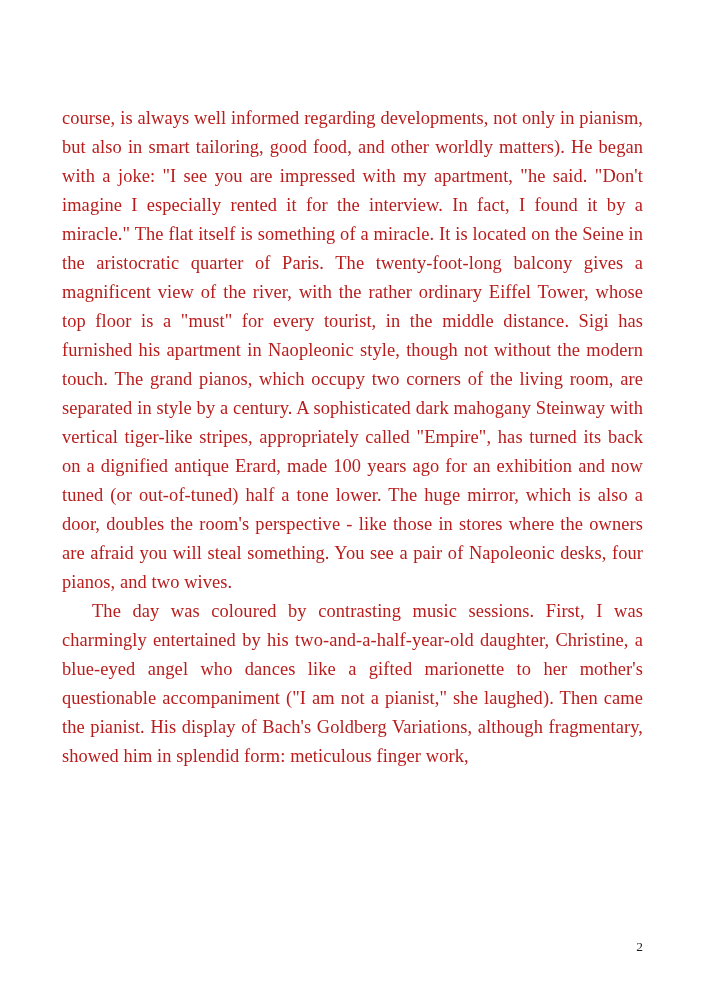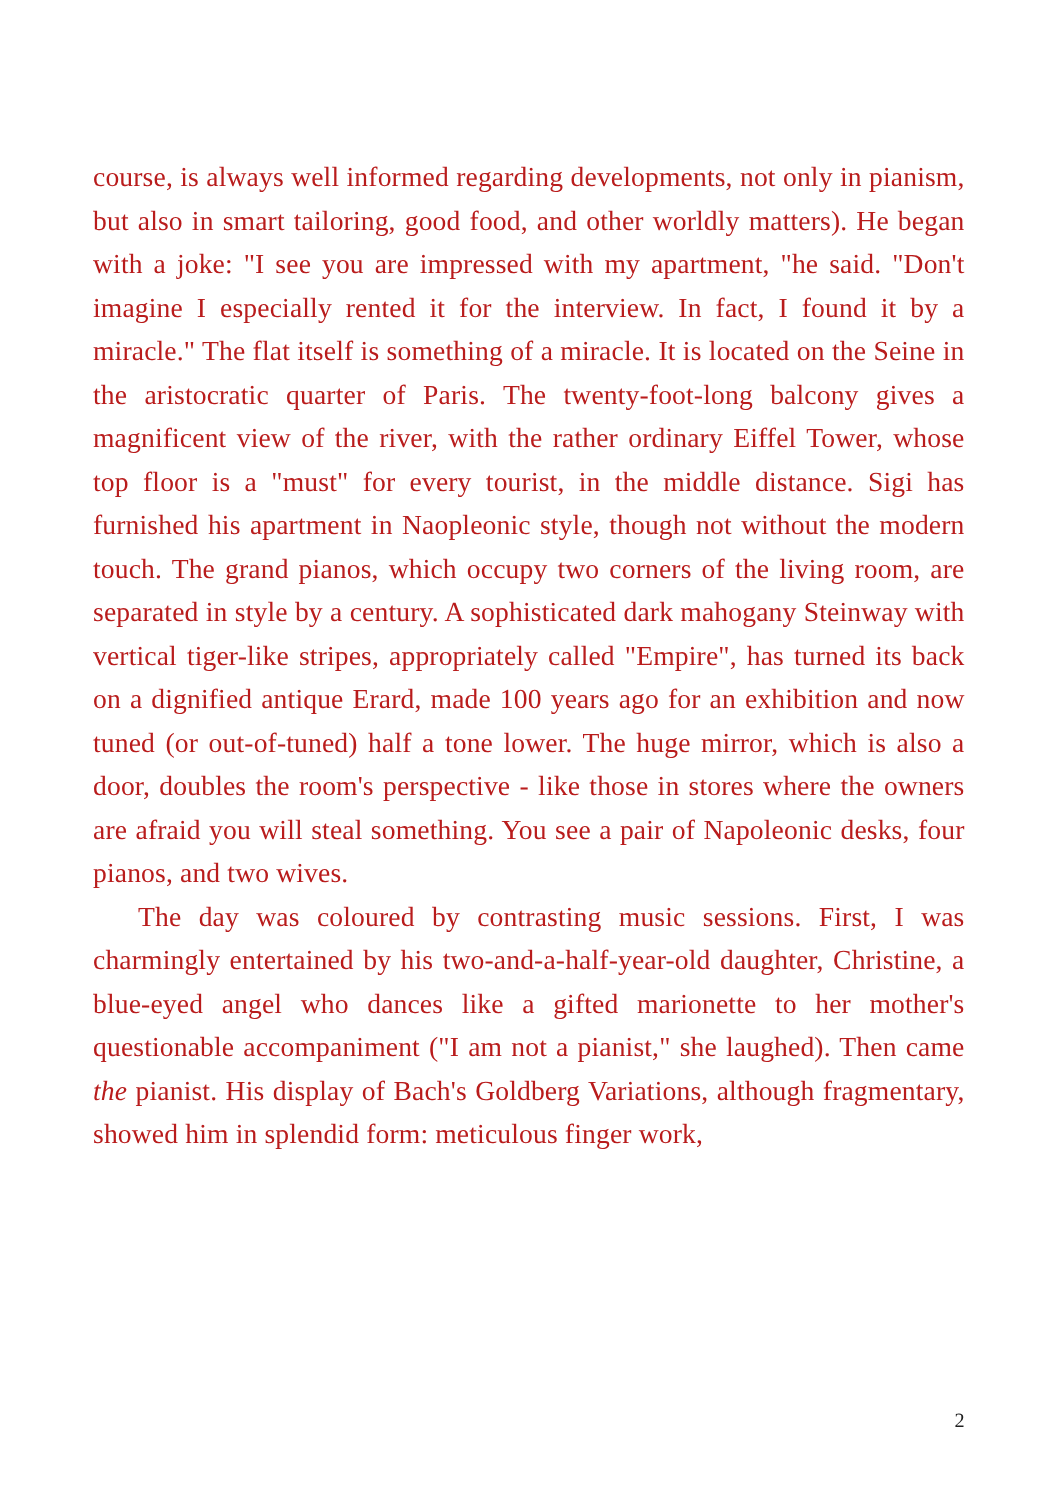--- a/index.html
+++ b/index.html
@@ -28,21 +28,20 @@
     margin-top: 21px;
   }
   .text-block p {
     margin: 0;
     padding: 0;
   }
   .para-indented {
     text-indent: 30px;
   }
   .italic-word {
-    font-style: italic;
   }
   .page-number {
     position: absolute;
     top: 939px;
     right: 63px;
     font-family: "Liberation Serif", "DejaVu Serif", serif;
     font-size: 13.5px;
     color: #1f1f1f;
   }
 </style>

